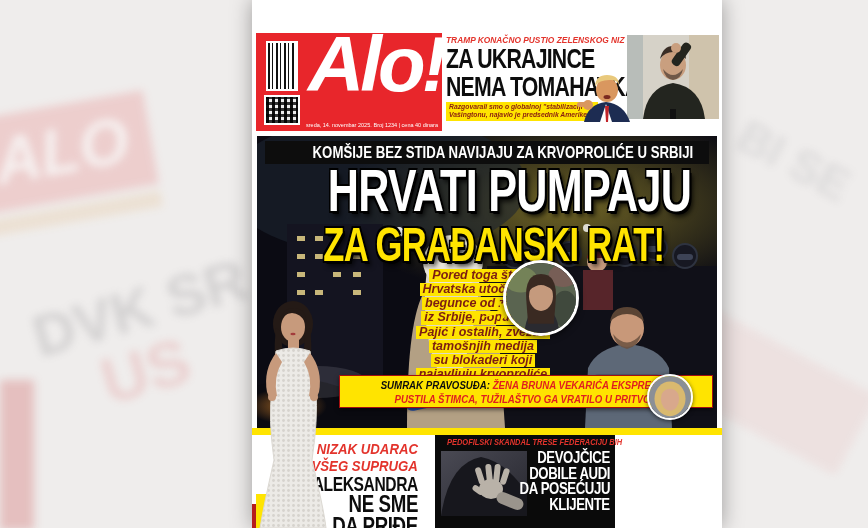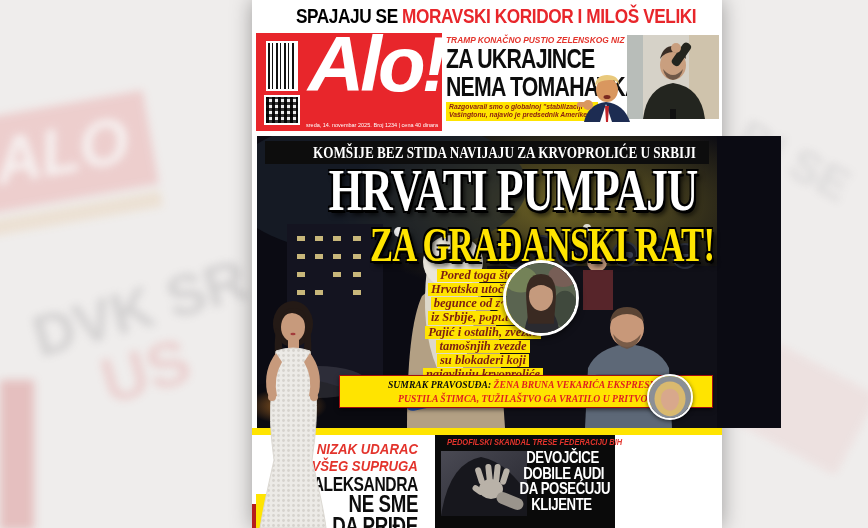--- a/index.html
+++ b/index.html
@@ -43,31 +43,31 @@
   #uk-kicker{position:absolute;left:2px;top:2px;font-size:9.5px;font-style:italic;font-weight:bold;color:#e3342c;}
   #uk-kicker .cx{transform:scaleX(.88);transform-origin:left;}
   .uk-h{position:absolute;left:2px;color:#0d0d0d;font-weight:bold;font-size:28px;letter-spacing:-1px;line-height:1;}
   .uk-h .cx{transform:scaleX(.76);transform-origin:left;}
   #uk-h1{top:13px;} #uk-h2{top:41px;}
   #uk-sub{position:absolute;left:2px;top:70px;width:152px;background:#ffe400;color:#8a1d10;
      font-size:6.8px;font-style:italic;font-weight:bold;line-height:1.25;padding:1px 3px;}
   #zelensky{position:absolute;left:183px;top:3px;width:92px;height:84px;}
   #trump{position:absolute;left:132px;top:38px;width:60px;height:52px;}
   
-  #main-block{position:absolute;left:5px;top:136px;width:524px;height:292px;background:#0b0b13;overflow:hidden;font-family:Liberation Serif, serif;}
+  #main-block{position:absolute;left:5px;top:136px;width:460px;height:292px;background:#0b0b13;overflow:hidden;}
   #main-photo{position:absolute;left:0;top:0;width:460px;height:292px;}
   #main-kicker{position:absolute;left:8px;top:5px;width:444px;height:23px;background:#0d0d0d;
      color:#fff;text-align:center;font-size:16.5px;font-weight:bold;line-height:23px;}
   #main-kicker .cx{transform:scaleX(.8);transform-origin:center;}
   .giant{position:absolute;left:0;width:460px;text-align:center;font-weight:bold;line-height:.95;}
   #main-h1{top:26px;font-size:60px;color:#fff;
      text-shadow:3px 3px 0 #000,-2px 2px 0 #000,2px -2px 0 #000,-2px -2px 0 #000,5px 5px 6px rgba(0,0,0,.8);}
   #main-h1 .cx{transform:scaleX(.72);transform-origin:center;letter-spacing:-1px;}
   #main-h2{top:86px;font-size:48px;color:#ffe400;
-     text-shadow:3px 3px 0 #000,-2px 2px 0 #000,2px -2px 0 #000,-2px -2px 0 #000,5px 5px 6px rgba(0,0,0,.8);margin-left:46px;}
+     text-shadow:3px 3px 0 #000,-2px 2px 0 #000,2px -2px 0 #000,-2px -2px 0 #000,5px 5px 6px rgba(0,0,0,.8);}
   #main-h2 .cx{transform:scaleX(.72);transform-origin:center;letter-spacing:-1px;}
   #body-lines{position:absolute;left:128px;top:133px;width:196px;text-align:center;}
   #body-lines .bl{display:table;margin:0 auto 1px;background:#ffe400;color:#7c1d12;
      font-size:12.5px;font-weight:bold;font-style:italic;line-height:1.05;padding:0 3px;white-space:nowrap;}
   #inset-circle{position:absolute;left:246px;top:124px;width:76px;height:76px;border-radius:50%;
      border:3px solid #fff;overflow:hidden;box-shadow:0 2px 6px rgba(0,0,0,.6);}
   #arrow{position:absolute;left:224px;top:164px;width:36px;height:22px;}
   #sumrak-strip{position:absolute;left:82px;top:239px;width:374px;height:33px;background:#ffe400;
      border:1px solid #a50f0f;text-align:center;font-weight:bold;font-style:italic;font-size:10.5px;
      line-height:1.35;padding-top:2px;box-shadow:0 2px 4px rgba(0,0,0,.5);}
@@ -83,21 +83,21 @@
   .kicker-red .cx{transform:scaleX(.88);}
   #panel-left{position:absolute;left:6px;top:440px;width:160px;height:88px;text-align:right;}
   #panel-left .kicker-red .cx{transform-origin:right;}
   #panel-left .hl{font-weight:bold;color:#0d0d0d;line-height:.92;letter-spacing:-.5px;}
   #panel-left .hl .cx{transform:scaleX(.78);transform-origin:right;}
   #panel-left .hl0{font-size:20px;} #panel-left .hlBig{font-size:24px;}
   #panel-mid{position:absolute;left:183px;top:435px;width:180px;height:106px;background:#0a0a0a;padding-top:3px;}
   #panel-mid .kicker-red{text-align:center;font-size:8.5px;}
   #panel-mid .kicker-red .cx{transform-origin:center;}
   #hand-photo{position:absolute;left:6px;top:16px;width:86px;height:65px;}
-  #panel-mid .hl{position:absolute;right:5px;top:15px;text-align:center;color:#fff;font-weight:bold;
+  #panel-mid .hl{position:absolute;right:5px;top:15px;text-align:right;color:#fff;font-weight:bold;
      font-size:16.5px;line-height:.95;letter-spacing:-.5px;}
   #panel-mid .hl .cx{transform:scaleX(.8);transform-origin:right;}
   #panel-right{position:absolute;left:356px;top:440px;width:112px;height:88px;text-align:left;}
   #panel-right .kicker-red{font-size:8.5px;}
   #panel-right .kicker-red .cx{transform-origin:left;}
   #panel-right .hl{font-weight:bold;color:#0d0d0d;font-size:18.5px;line-height:.93;letter-spacing:-.5px;}
   #panel-right .hl .cx{transform:scaleX(.8);transform-origin:left;}
   #dress-woman{position:absolute;left:-6px;top:298px;width:100px;height:230px;z-index:6;}
 </style>
 </head>
@@ -112,23 +112,20 @@
     <div class="bg-h2">US</div>
   </div>
   <div class="bg-paper" id="bg-right">
     <div class="bg-h3">BI SE</div>
     <div class="bg-blob"></div>
   </div>
   <div class="bg-redblob"></div>
 
   <div id="page">
 
-    <div id="top-banner">
-      <span class="cx"><span>SPAJAJU SE </span><span class="red">MORAVSKI KORIDOR I MILOŠ VELIKI</span></span>
-    </div>
 
     <div id="logo-box">
       <div id="barcode"></div>
       <div id="qrcode"></div>
       <div id="logo-text">Alo!</div>
       <div id="dateline">
         <span>sreda, 14. novembar 2025.</span>
         <span>Broj 1234 | cena 40 dinara</span>
       </div>
     </div>
@@ -241,21 +238,21 @@
       <div id="main-kicker"><span class="cx">KOMŠIJE BEZ STIDA NAVIJAJU ZA KRVOPROLIĆE U SRBIJI</span></div>
       <div class="giant" id="main-h1"><span class="cx">HRVATI PUMPAJU</span></div>
       <div class="giant" id="main-h2"><span class="cx">ZA GRAĐANSKI RAT!</span></div>
 
       <div id="body-lines">
         <span class="bl">Pored toga što je</span>
         <span class="bl">Hrvatska utočište za</span>
         <span class="bl">begunce od zakona</span>
         <span class="bl">iz Srbije, poput Mile</span>
         <span class="bl">Pajić i ostalih, zvezde</span>
-        <span class="bl">tamošnjih zvezde</span>
+        <span class="bl">tamošnjih medija</span>
         <span class="bl">su blokaderi koji</span>
         <span class="bl">najavljuju krvoproliće</span>
       </div>
 
       <svg id="arrow" viewBox="0 0 36 22">
         <path d="M0 18 L20 9 L17 2 L34 9 L19 21 L21 13 Z" fill="#ffe400"></path>
       </svg>
 
       <div id="inset-circle">
         <svg viewBox="0 0 76 76" preserveAspectRatio="none">

